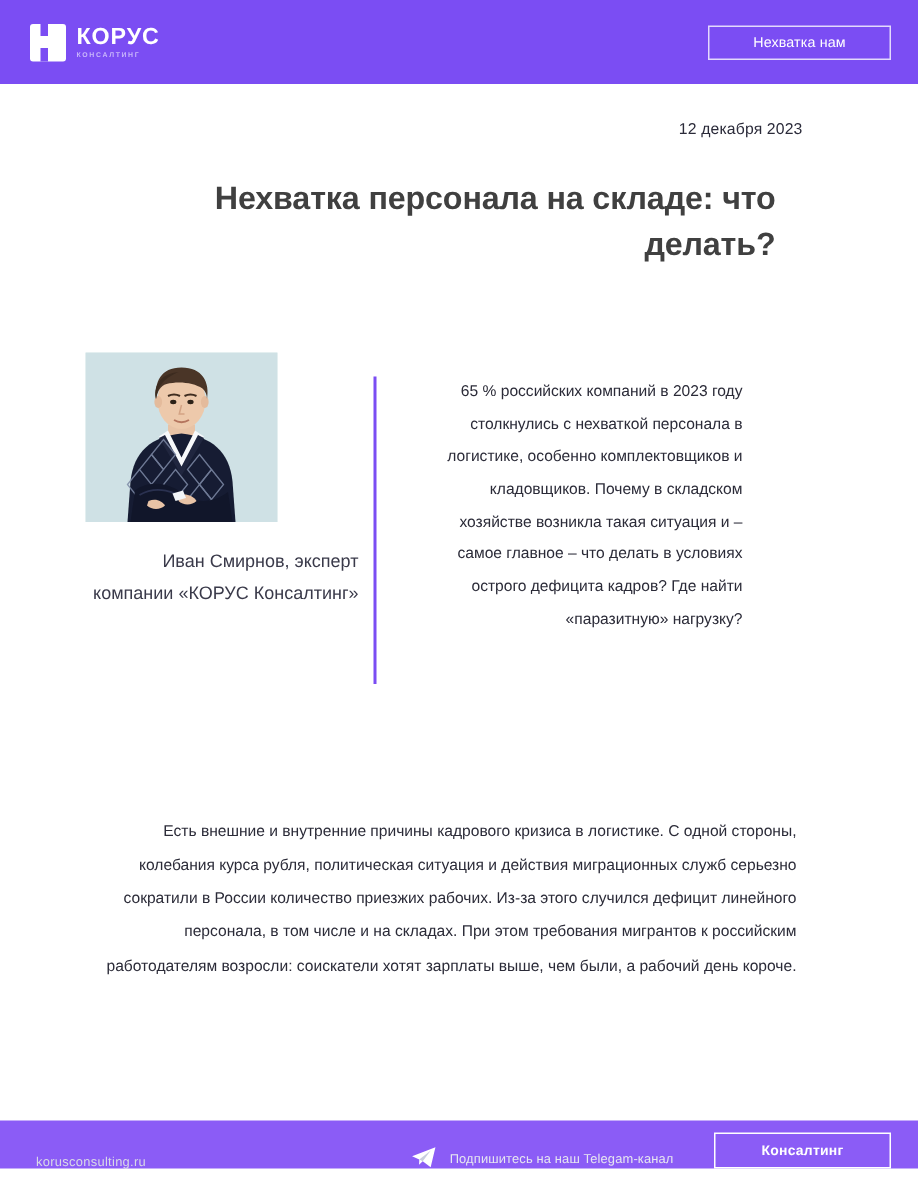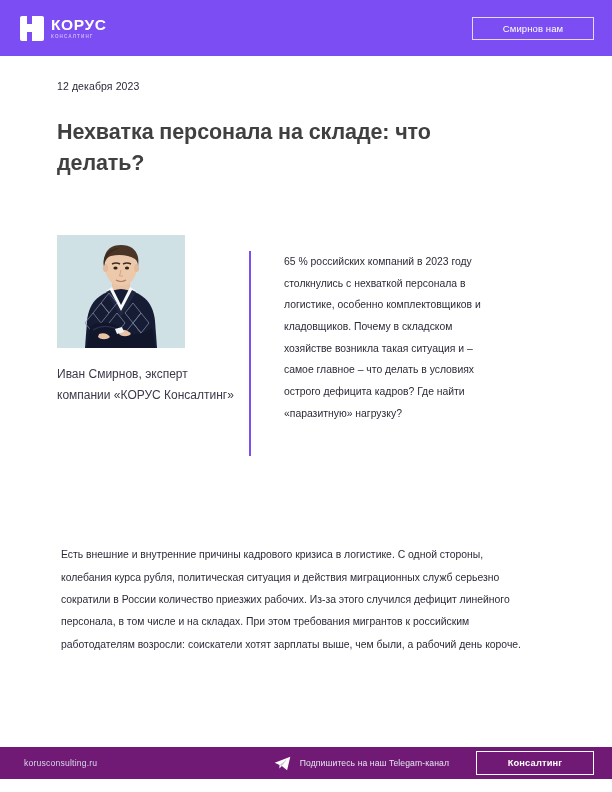--- a/index.html
+++ b/index.html
@@ -93,20 +93,21 @@
   }
 
   
   .page {
     position: absolute;
     top: 44px; left: 0;
     width: 592px;
     height: 703px;
     box-sizing: border-box;
     padding: 0 57px;
+    text-align: right;
   }
 
   .article-date {
     margin-top: 36px;
     font-size: 10.5px;
     color: #2b2b3a;
     letter-spacing: 0.1px;
   }
 
   .article-title {
@@ -171,23 +172,23 @@
   }
   .body-copy p { margin: 4px; }
 
   
   .site-footer {
     position: absolute;
     left: 0;
     top: 747px;
     width: 612px;
     height: 32px;
-    background: #701a75;
-    display: flex;
-    align-items: center;
+    background: #8b5cf6;
+    display: flex;
+    align-items: flex-end;
     box-sizing: border-box;
     padding: 0 18px 0 24px;
   }
   .footer-site {
     color: #d8d8e6;
     font-size: 8.6px;
     letter-spacing: 0.2px;
   }
   .footer-tg {
     margin-left: auto;
@@ -219,21 +220,21 @@
 <body>
 
 <header class="site-header">
   <div class="brand">
     <span class="brand-mark"></span>
     <span class="brand-text">
       <span class="brand-name">КОРУС</span>
       <span class="brand-sub">КОНСАЛТИНГ</span>
     </span>
   </div>
-  <button class="header-cta">Смирнов нам</button>
+  <button class="header-cta">Нехватка нам</button>
 </header>
 
 <main class="page">
 
   <div class="article-date">12 декабря 2023</div>
 
   <h1 class="article-title">Нехватка персонала на складе: что делать?</h1>
 
   <section class="expert-row">
 

